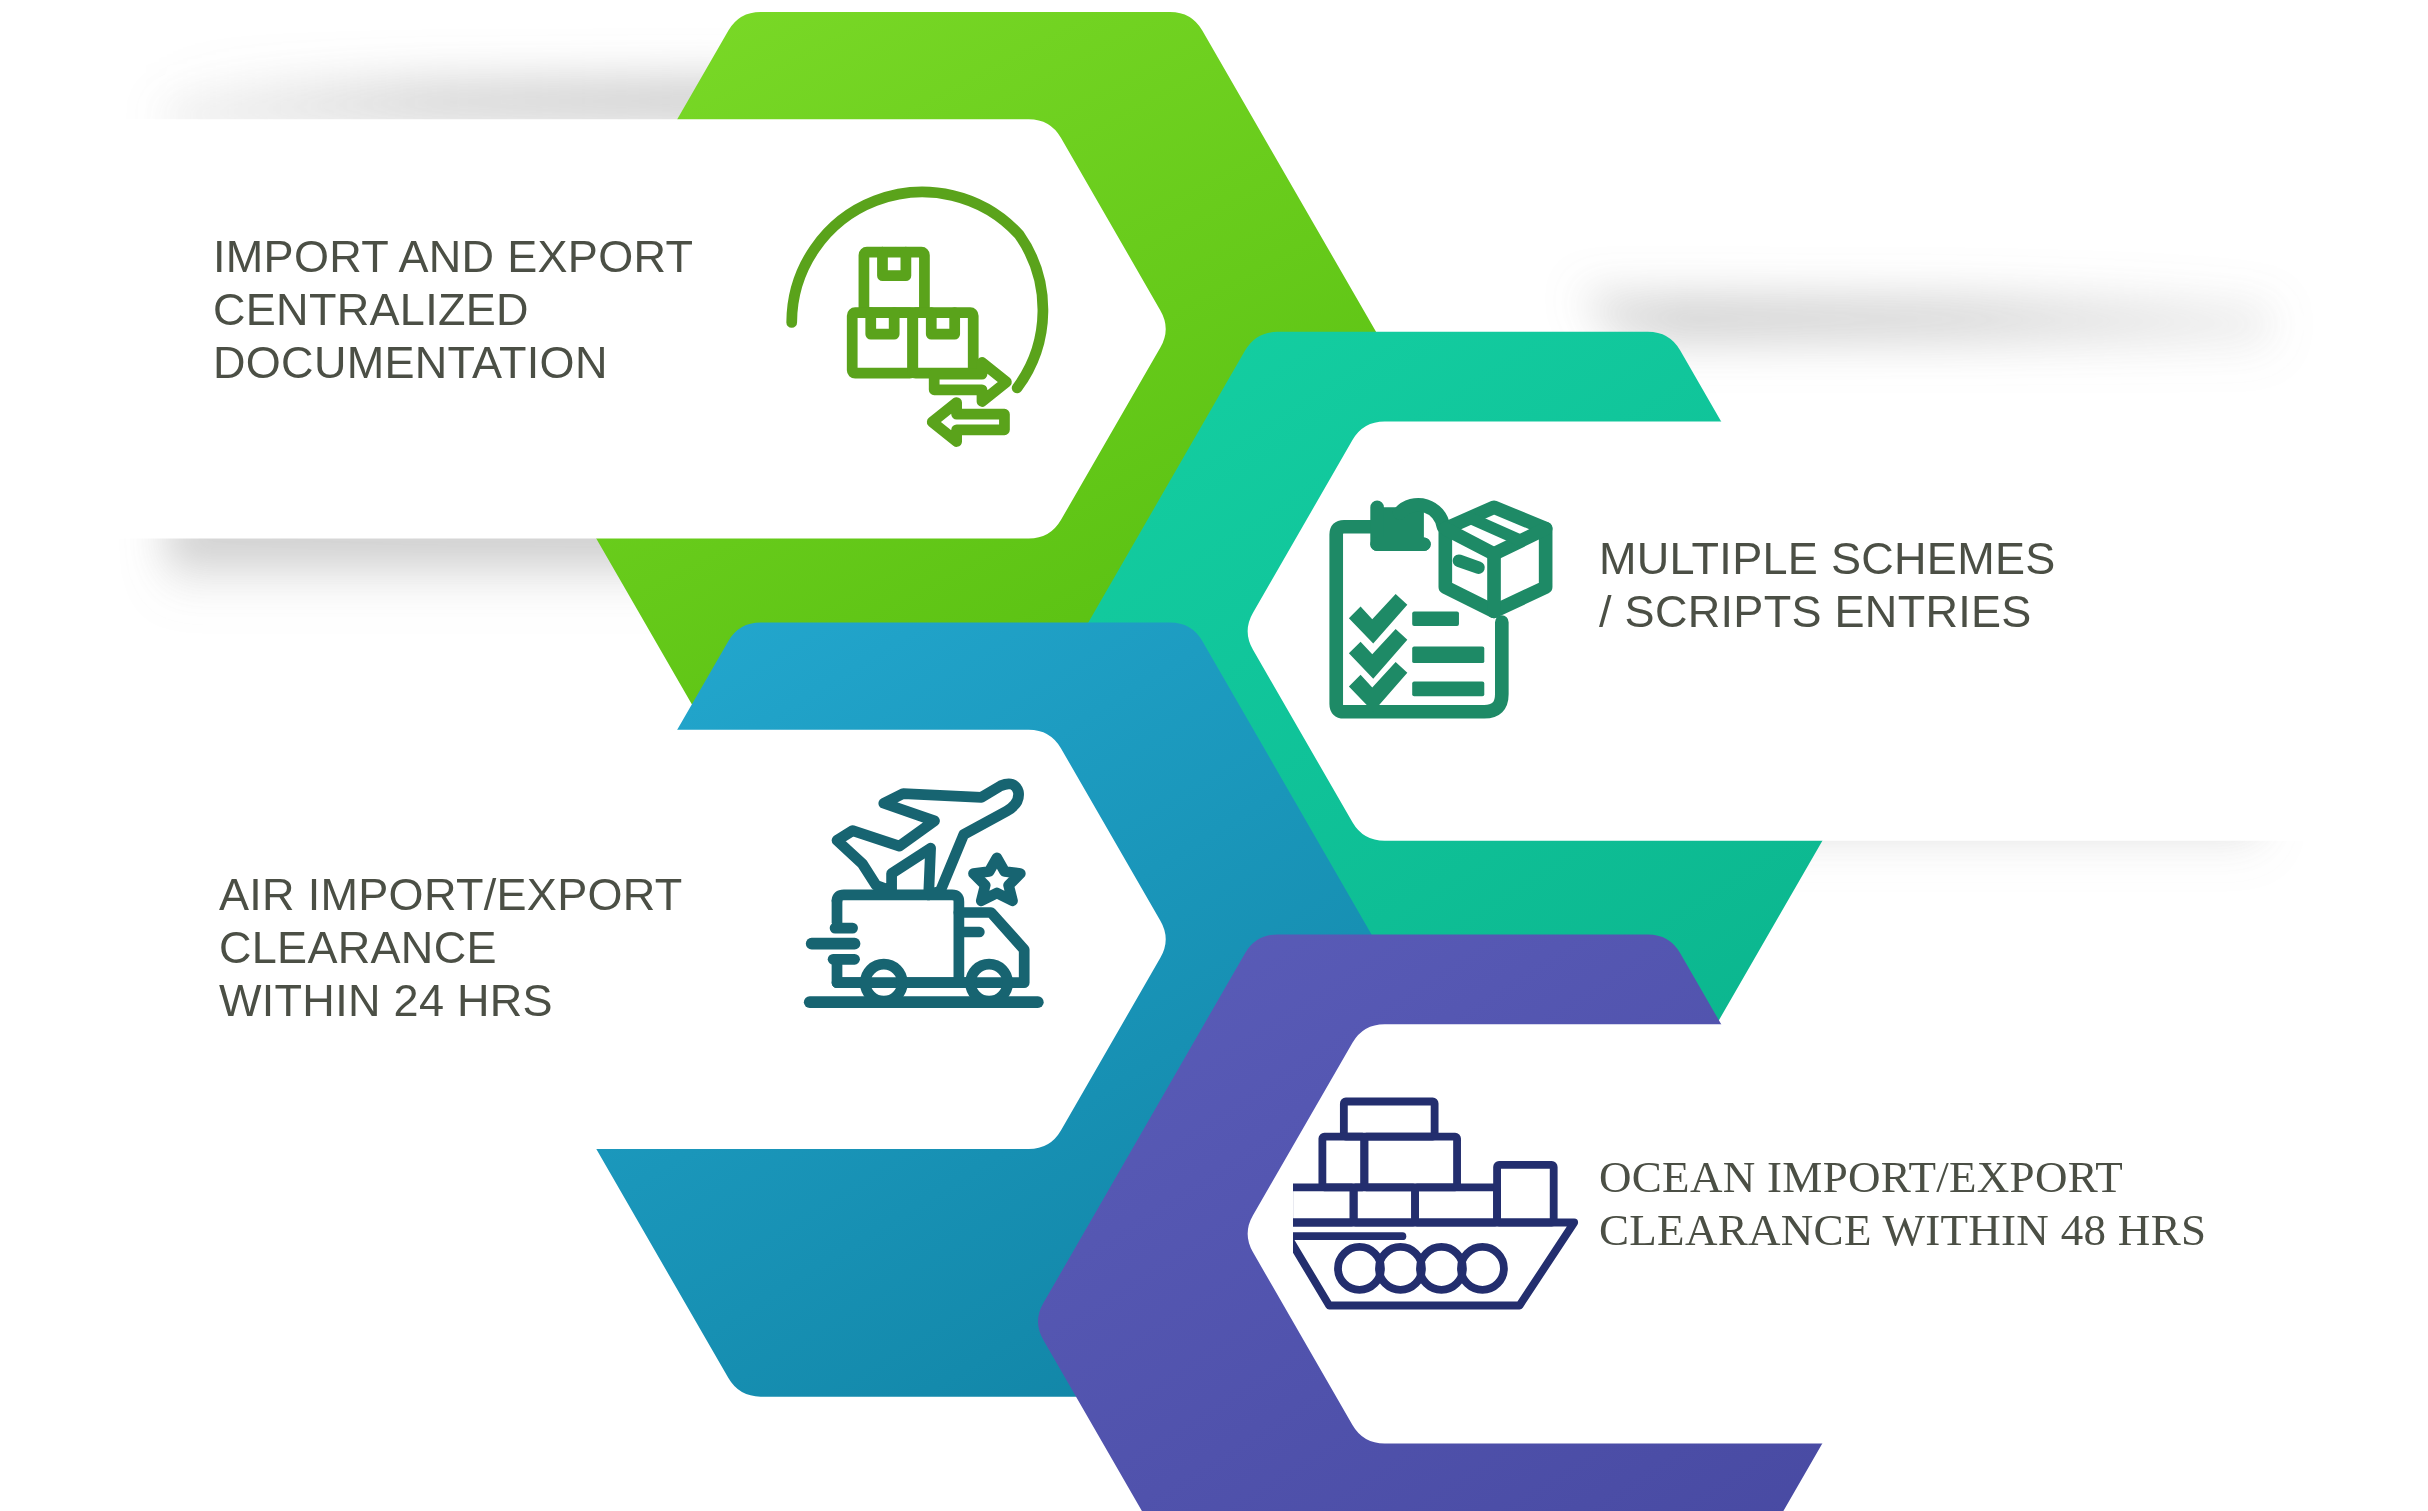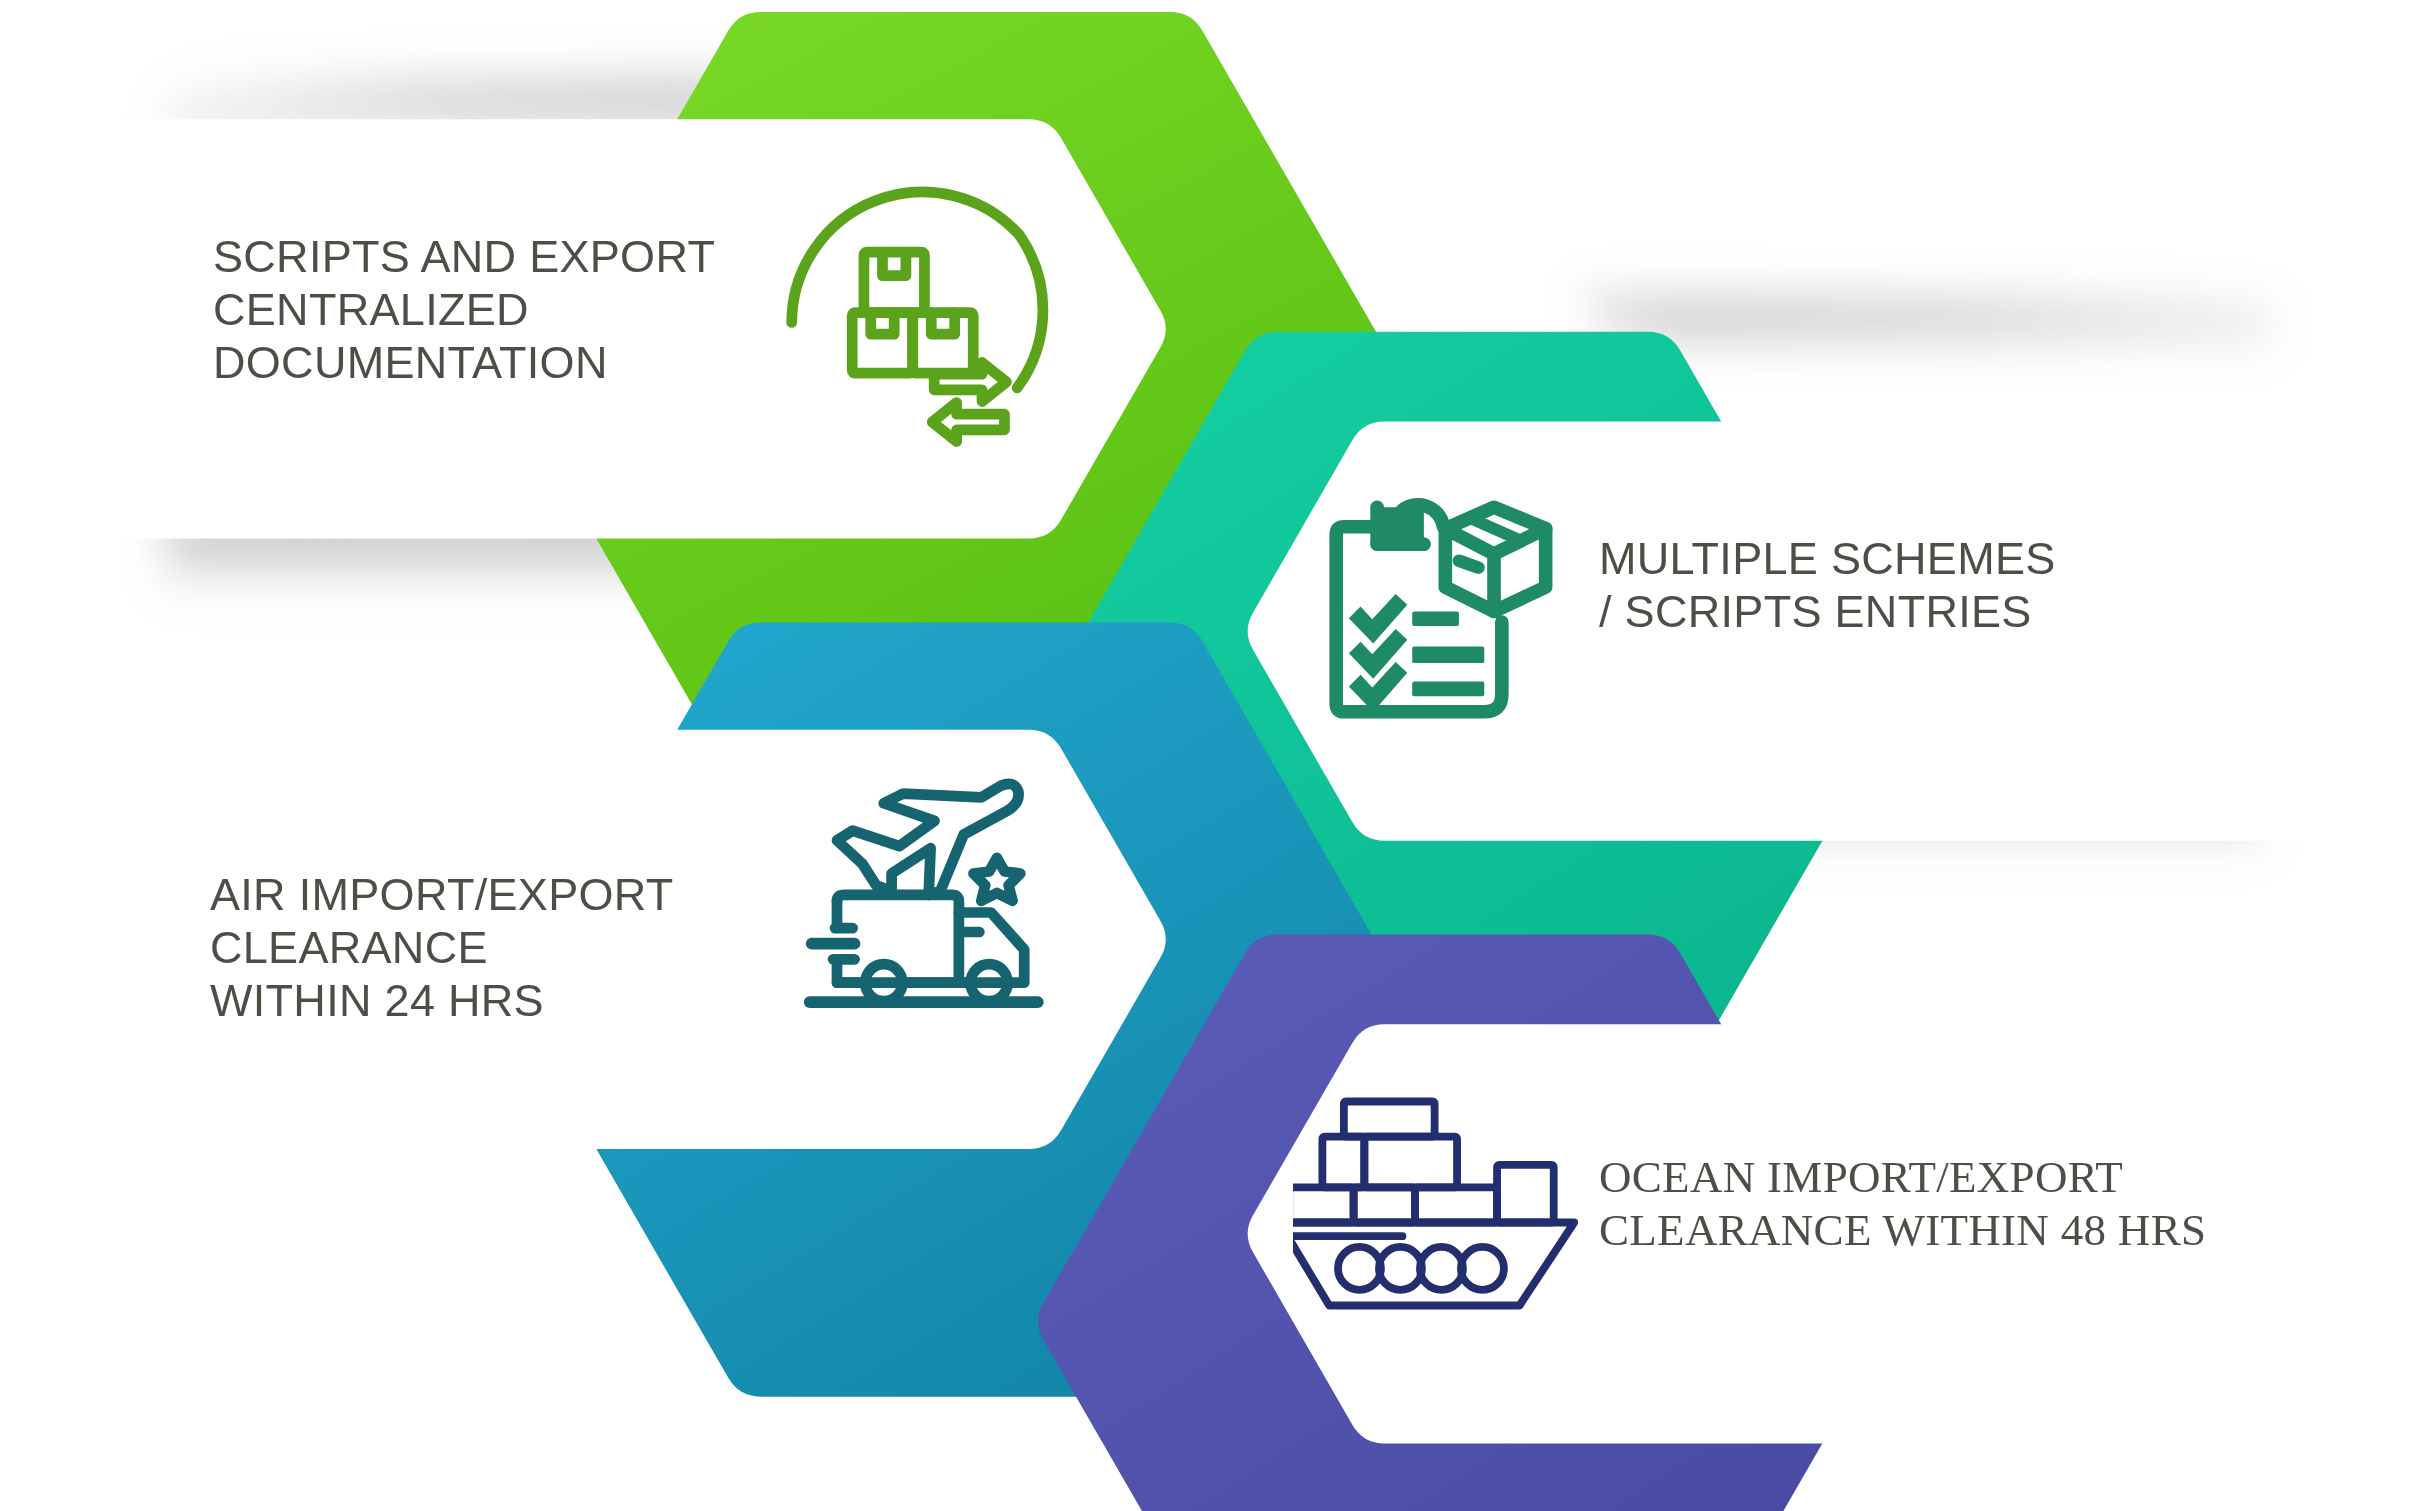--- a/index.html
+++ b/index.html
@@ -207,28 +207,28 @@
       <rect x="209" y="86" width="58" height="59" rx="2"></rect>
       <path d="M 0 145 L 288 145 L 232 230 L 37 230 L -14 145"></path>
       <path d="M -6 159 L 112 159"></path>
       <circle cx="68" cy="192" r="22"></circle>
       <circle cx="110" cy="192" r="22"></circle>
       <circle cx="152" cy="192" r="22"></circle>
       <circle cx="194" cy="192" r="22"></circle>
     </g>
   </svg>
 
-  <div class="lbl" style="left:213px;top:230px;width:546px;">SCRIPTS AND EXPORT
+  <div class="lbl" style="left:213px;top:230px;width:546px;">IMPORT AND EXPORT
 CENTRALIZED
 DOCUMENTATION</div>
 
   <div class="lbl" style="left:1599px;top:532px;width:585px;">MULTIPLE SCHEMES
 / SCRIPTS ENTRIES</div>
 
-  <div class="lbl" style="left:210px;top:868px;width:527px;">AIR IMPORT/EXPORT
+  <div class="lbl" style="left:219px;top:868px;width:527px;">AIR IMPORT/EXPORT
 CLEARANCE
 WITHIN 24 HRS</div>
 
   <div class="lbl" style="left:1599px;top:1151px;width:683px;font-family:Liberation Serif, serif;">OCEAN IMPORT/EXPORT
 CLEARANCE WITHIN 48 HRS</div>
 
 </div>
 
 
 </body></html>

